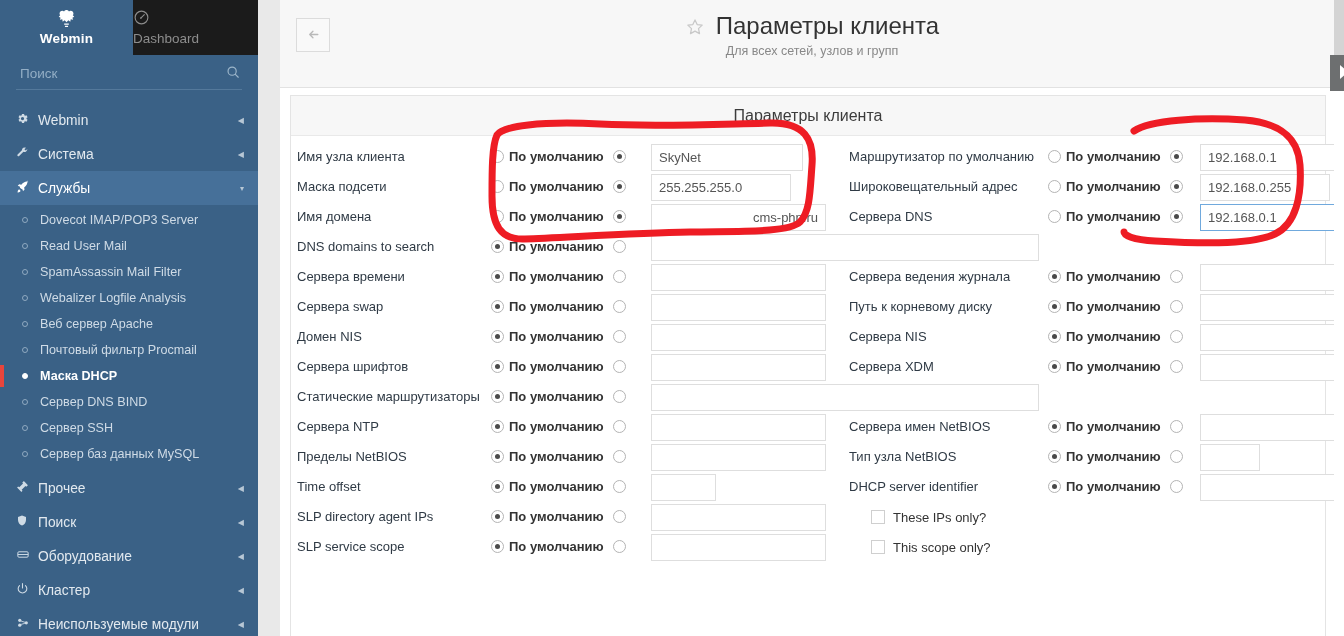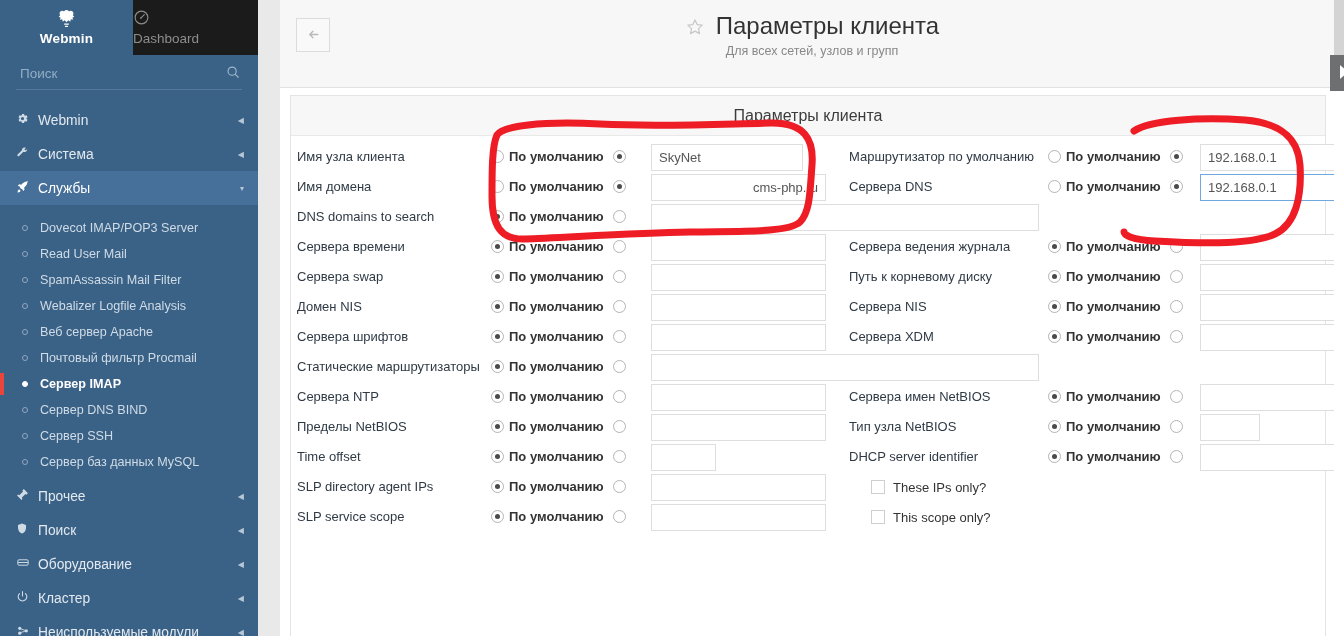--- a/index.html
+++ b/index.html
@@ -46,21 +46,21 @@
   .nav{ margin-top:13px; }
   .nav-item{
     display:flex; align-items:center; height:34px; padding:0 14px 0 16px;
     font-size:13.8px; color:#e2e9ef; cursor:pointer; position:relative;
   }
   .nav-item.active-group{ background:#467099; color:#ffffff; font-weight:normal;}
   .nav-item .ico{ width:22px; font-size:13px; color:#cfdbe5; display:inline-block;}
   .nav-item .lbl{ flex:1; }
   .nav-item .caret{ font-size:8px; color:#b7c7d5; }
 
-  .sub{ padding:2px 0 4px 0; position:relative;margin-top:8px; }
+  .sub{ padding:2px 0 4px 0; position:relative; }
   .sub::before{
     content:""; position:absolute; left:26px; top:0; bottom:0; width:1px;
     background:#4d769b0;
   }
   .sub-item{
     display:flex; align-items:center; height:26px; padding-left:22px;
     font-size:12.6px; color:#cfdbe6; cursor:pointer; position:relative;
   }
   .sub-item .dot{
     width:6px;height:6px;border-radius:50%; border:1px solid #8fa9c0;
@@ -239,21 +239,21 @@
         <div class="sub-item">
           <span class="dot"></span>
           <span>Веб сервер Apache</span>
         </div>
         <div class="sub-item">
           <span class="dot"></span>
           <span>Почтовый фильтр Procmail</span>
         </div>
         <div class="sub-item sel">
           <span class="dot"></span>
-          <span>Сервер IMAP</span>
+          <span>Маска DHCP</span>
         </div>
         <div class="sub-item">
           <span class="dot"></span>
           <span>Сервер DNS BIND</span>
         </div>
         <div class="sub-item">
           <span class="dot"></span>
           <span>Сервер SSH</span>
         </div>
         <div class="sub-item">
@@ -353,20 +353,40 @@
                 <td class="radio-cell"><span class="rg">
                     <span class="rad"></span>
                     <span class="rtxt">По умолчанию</span>
                     <span class="rad on" style="margin-left:4px"></span>
                   </span></td>
                 <td class="inp-cell">
                   <input class="ti" style="width: 163px;" value="192.168.0.1">
                 </td>
               </tr>
               <tr style="height: 30px;">
+                <td class="lbl-cell">Маска подсети</td>
+                <td class="radio-cell"><span class="rg">
+                    <span class="rad"></span>
+                    <span class="rtxt">По умолчанию</span>
+                    <span class="rad on" style="margin-left:4px"></span>
+                  </span></td>
+                <td class="inp-cell">
+                  <input class="ti" style="width: 140px;" value="255.255.255.0">
+                </td>
+                <td class="lbl-cell">Широковещательный адрес</td>
+                <td class="radio-cell"><span class="rg">
+                    <span class="rad"></span>
+                    <span class="rtxt">По умолчанию</span>
+                    <span class="rad on" style="margin-left:4px"></span>
+                  </span></td>
+                <td class="inp-cell">
+                  <input class="ti" style="width: 130px;" value="192.168.0.255">
+                </td>
+              </tr>
+              <tr style="height: 30px;">
                 <td class="lbl-cell">Имя домена</td>
                 <td class="radio-cell"><span class="rg">
                     <span class="rad"></span>
                     <span class="rtxt">По умолчанию</span>
                     <span class="rad on" style="margin-left:4px"></span>
                   </span></td>
                 <td class="inp-cell">
                   <input class="ti" style="width: 175px; text-align: right;" value="cms-php.ru">
                 </td>
                 <td class="lbl-cell">Сервера DNS</td>

